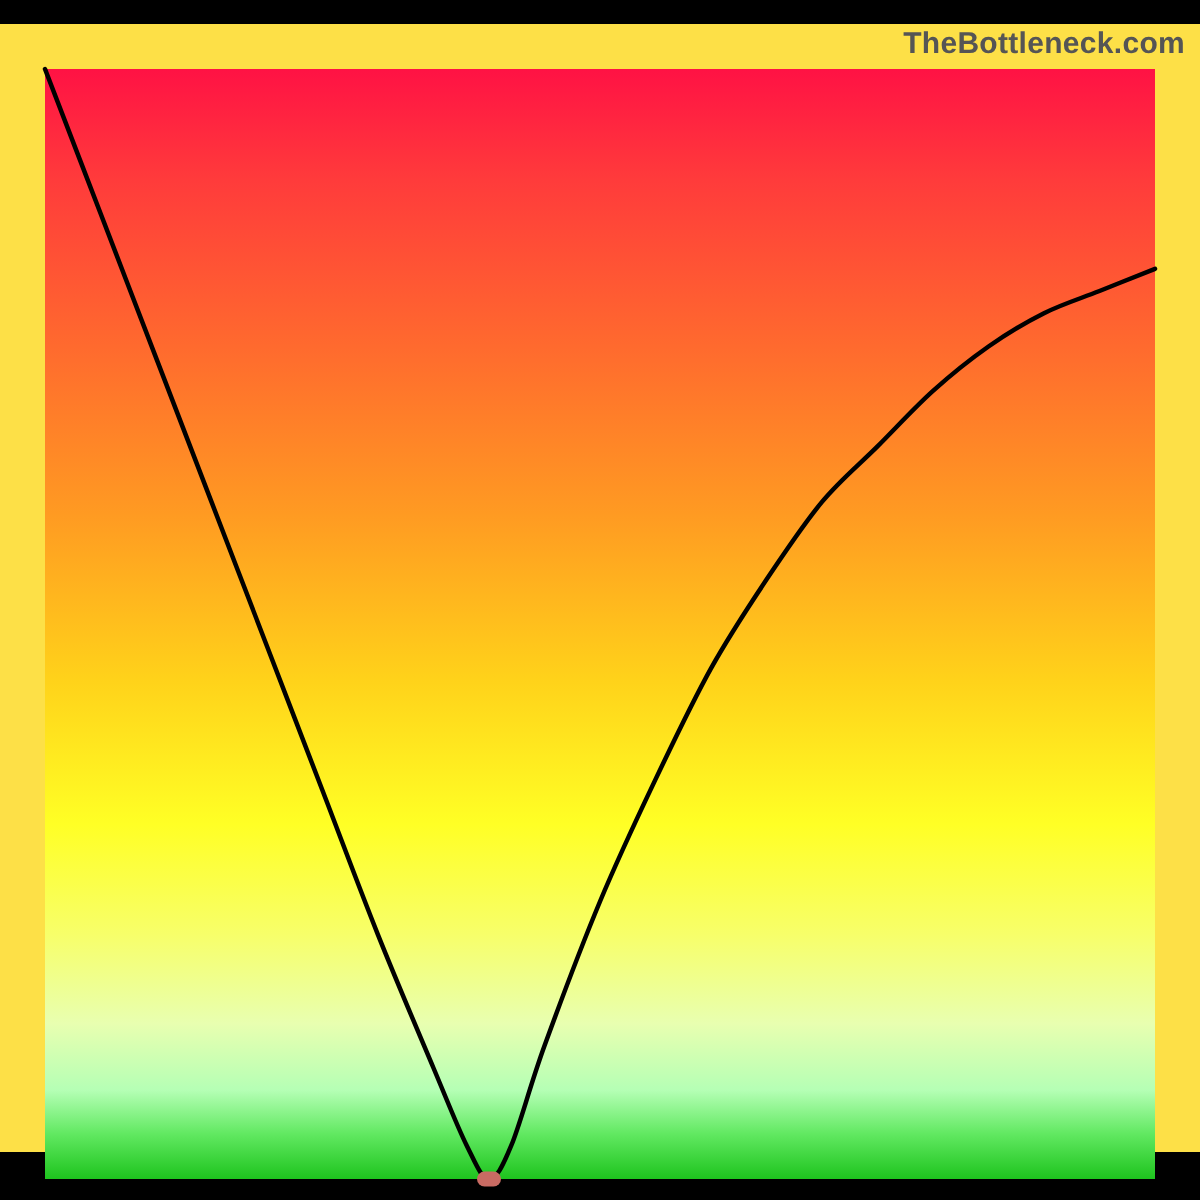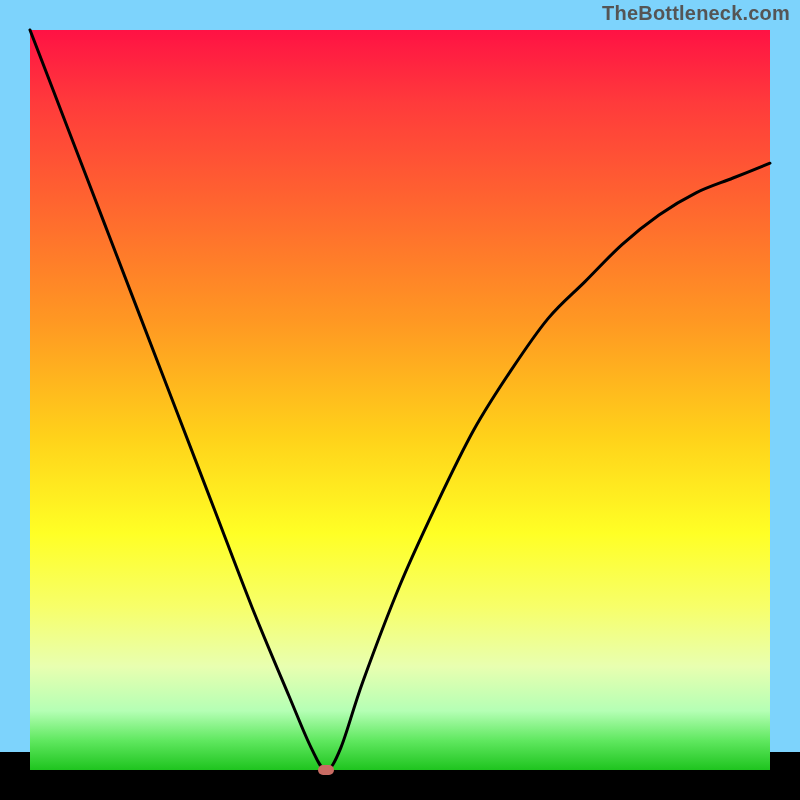--- a/index.html
+++ b/index.html
@@ -8,21 +8,22 @@
     width: 800px;
     height: 800px;
     overflow: hidden;
     background: #000;
     font-family: Arial, Helvetica, sans-serif;
   }
   .frame {
     position: relative;
     width: 800px;
     height: 752px;
-    background: #7dd3fc;
+    background: #fde047;
+    margin-top: 16px;
   }
   .watermark {
     position: absolute;
     top: 2px;
     right: 10px;
     color: #555;
     font-size: 20px;
     font-weight: 600;
     letter-spacing: 0.2px;
     z-index: 10;

